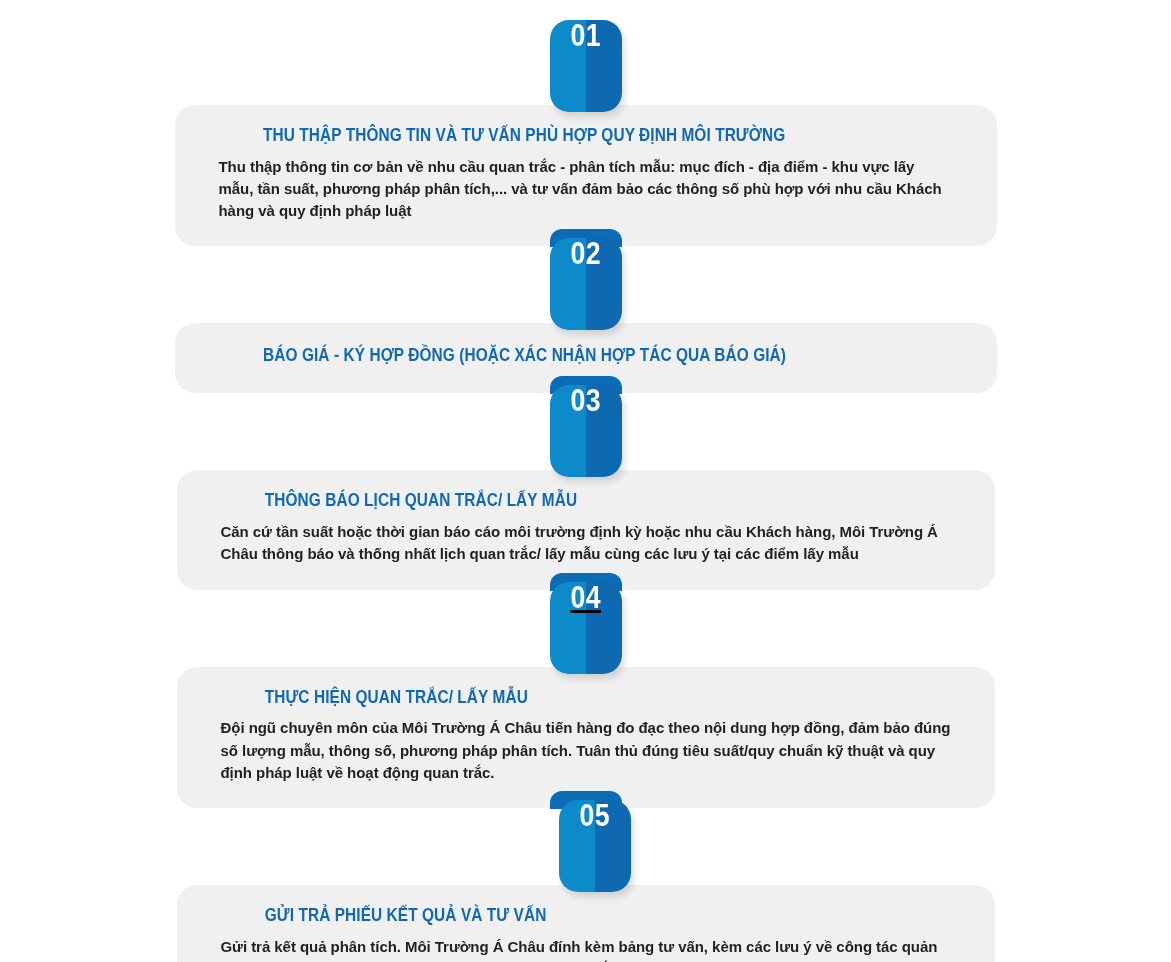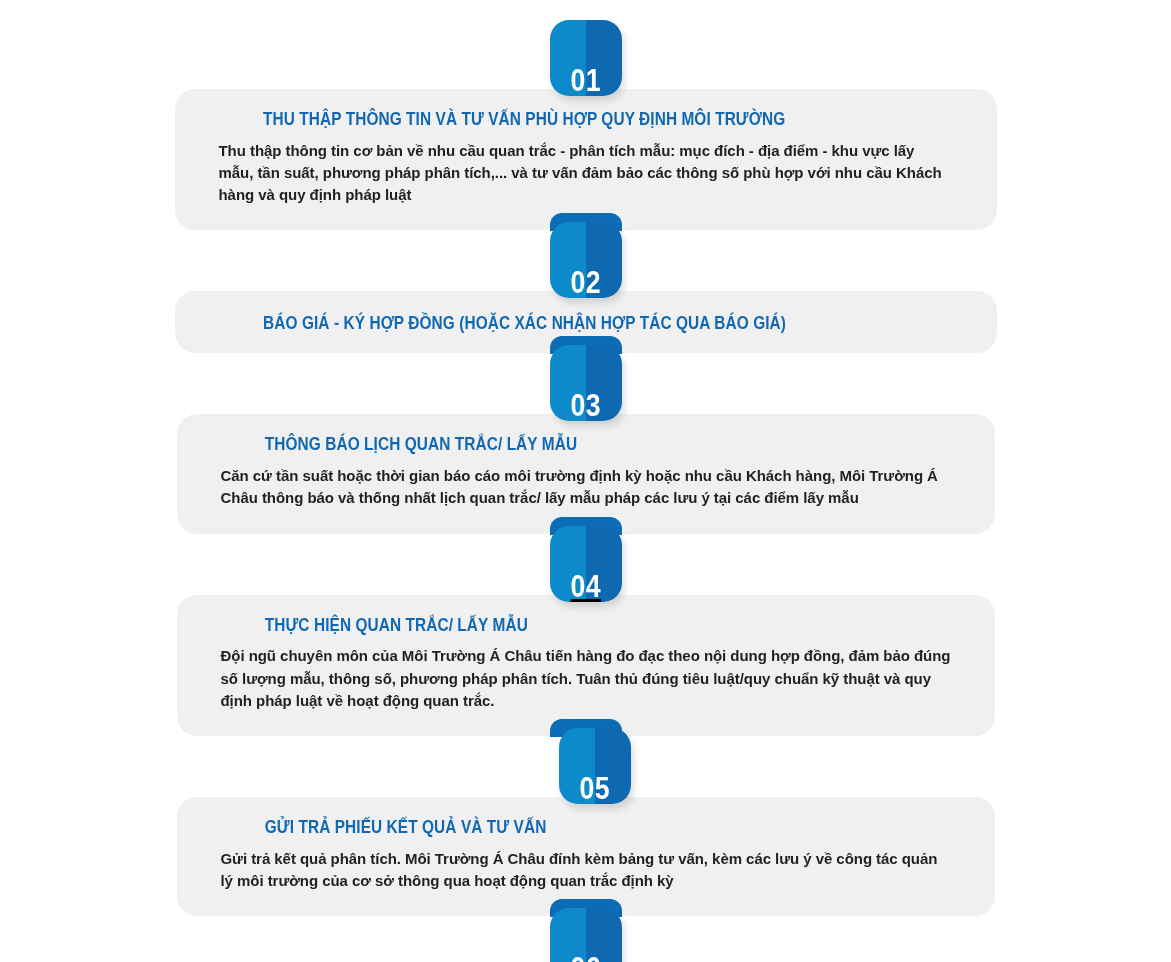--- a/index.html
+++ b/index.html
@@ -33,25 +33,25 @@
   .badge-wrap {
     position: relative;
     width: 100%;
     display: flex;
     justify-content: center;
     z-index: 4;
   }
   .badge {
     position: relative;
     width: 72px;
-    height: 76px;
+    height: 92px;
     border-radius: 19px;
     overflow: hidden;
     display: flex;
-    align-items: flex-end;
+    align-items: flex-start;
     justify-content: center;
     box-shadow: 3px 5px 7px rgba(0,0,0,0.13);
   }
   .badge .half-l,
   .badge .half-r {
     position: absolute;
     top: 0;
     width: 50%;
     height: 100%;
   }
@@ -74,21 +74,21 @@
     position: relative;
     width: 822px;
     margin: 0 auto;
     background: #f0f0f0;
     border-radius: 20px;
     padding: 20px 44px 24px 44px;
     text-align: left;
     z-index: 3;
   }
   .panel.compact {
-    padding: 22px 44px 18px 44px;
+    padding: 22px 44px 26px 44px;
   }
   .panel-title {
     color: #1068b3;
     font-size: 17.5px;
     font-weight: bold;
     letter-spacing: 0.1px;
     line-height: 1.25;
     margin: 0 0 9px 0;
     transform: scaleX(0.88);
     text-transform: uppercase;
@@ -175,36 +175,36 @@
   <div class="step s3">
     <div class="badge-wrap">
       <div class="badge">
         <div class="half-l"></div>
         <div class="half-r"></div>
         <span class="num">03</span>
       </div>
     </div>
     <div class="panel">
       <div class="panel-title">THÔNG BÁO LỊCH QUAN TRẮC/ LẤY MẪU</div>
-      <p class="panel-body">Căn cứ tần suất hoặc thời gian báo cáo môi trường định kỳ hoặc nhu cầu Khách hàng, Môi Trường Á Châu thông báo và thống nhất lịch quan trắc/ lấy mẫu pháp các lưu ý tại các điểm lấy mẫu</p>
+      <p class="panel-body">Căn cứ tần suất hoặc thời gian báo cáo môi trường định kỳ hoặc nhu cầu Khách hàng, Môi Trường Á Châu thông báo và thống nhất lịch quan trắc/ lấy mẫu cùng các lưu ý tại các điểm lấy mẫu</p>
       <div class="tab"></div>
     </div>
   </div>
 
   <div class="step s4">
     <div class="badge-wrap">
       <div class="badge">
         <div class="half-l"></div>
         <div class="half-r"></div>
         <span class="num">04</span>
       </div>
     </div>
     <div class="panel">
       <div class="panel-title">THỰC HIỆN QUAN TRẮC/ LẤY MẪU</div>
-      <p class="panel-body">Đội ngũ chuyên môn của Môi Trường Á Châu tiến hàng đo đạc theo nội dung hợp đồng, đảm bảo đúng số lượng mẫu, thông số, phương pháp phân tích. Tuân thủ đúng tiêu luật/quy chuẩn kỹ thuật và quy định pháp luật về hoạt động quan trắc.</p>
+      <p class="panel-body">Đội ngũ chuyên môn của Môi Trường Á Châu tiến hàng đo đạc theo nội dung hợp đồng, đảm bảo đúng số lượng mẫu, thông số, phương pháp phân tích. Tuân thủ đúng tiêu suất/quy chuẩn kỹ thuật và quy định pháp luật về hoạt động quan trắc.</p>
       <div class="tab"></div>
     </div>
   </div>
 
   <div class="step s5">
     <div class="badge-wrap">
       <div class="badge">
         <div class="half-l"></div>
         <div class="half-r"></div>
         <span class="num">05</span>

